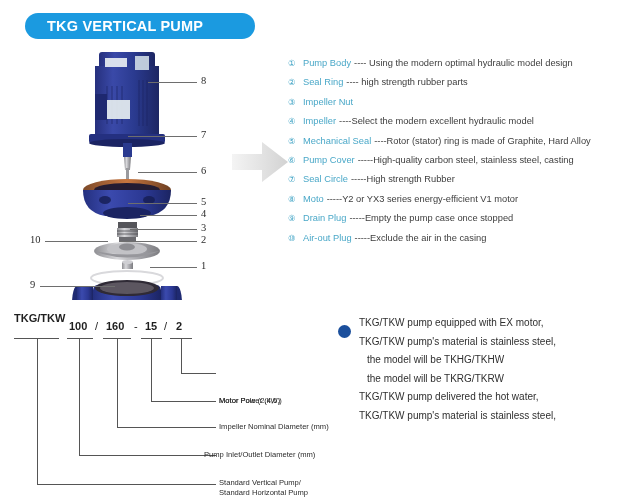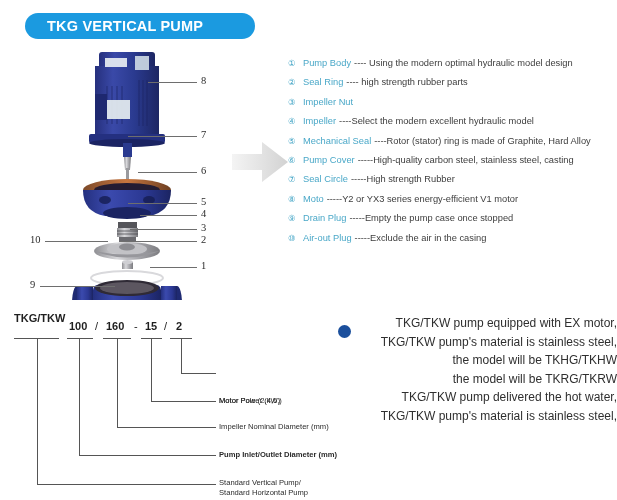--- a/index.html
+++ b/index.html
@@ -66,22 +66,22 @@
   }
 
   
   .legend{position:absolute;left:333px;top:318px;width:284px;}
   .legend-bullet{
     position:absolute;left:5px;top:7px;width:13px;height:13px;
     border-radius:50%;background:#1b4f9c;
   }
   .legend-lines{position:absolute;left:26px;top:0;width:258px;}
   .legend-line{
-    font-size:12px;color:#2f2f2f;line-height:10px;
-    margin-bottom:8.5px;white-space:nowrap;text-align:right;
+    font-size:10px;color:#2f2f2f;line-height:10px;
+    margin-bottom:8.5px;white-space:nowrap;
   }
   .legend-line.indent{padding-left:8px;}
   .legend-line.tight{margin-bottom:1px;}
   .legend-line b{font-weight:bold;}
 </style>
 </head>
 <body>
 
 <div class="title-banner">
   <span class="txt">TKG VERTICAL PUMP</span>
@@ -314,21 +314,21 @@
 
   <div class="elbow-h" style="left:181px;top:61px;width:35px;"></div>
   <div class="elbow-h" style="left:151px;top:89px;width:65px;"></div>
   <div class="elbow-h" style="left:117px;top:115px;width:99px;"></div>
   <div class="elbow-h" style="left:79px;top:143px;width:137px;"></div>
   <div class="elbow-h" style="left:37px;top:172px;width:179px;"></div>
 
   <div class="note" style="left:219px;top:56px;margin-top:28px;">Motor Pole (2,4,6,)</div>
   <div class="note" style="left:219px;top:84px;">Motor Power  (kW)</div>
   <div class="note" style="left:219px;top:110px;">Impeller Nominal Diameter (mm)</div>
-  <div class="note" style="left:219px;top:138px;font-weight:bold;">Pump Inlet/Outlet Diameter (mm)</div>
+  <div class="note" style="left:204px;top:138px;">Pump Inlet/Outlet Diameter (mm)</div>
   <div class="note" style="left:219px;top:166px;">Standard Vertical  Pump/</div>
   <div class="note" style="left:219px;top:176px;">Standard  Horizontal Pump</div>
 </div>
 
 <div class="legend">
   <div class="legend-bullet"></div>
   <div class="legend-lines">
     <div class="legend-line">TKG/TKW pump equipped with EX motor,</div>
     <div class="legend-line">TKG/TKW pump's material is stainless steel,</div>
     <div class="legend-line indent">the model will be TKHG/TKHW</div>

